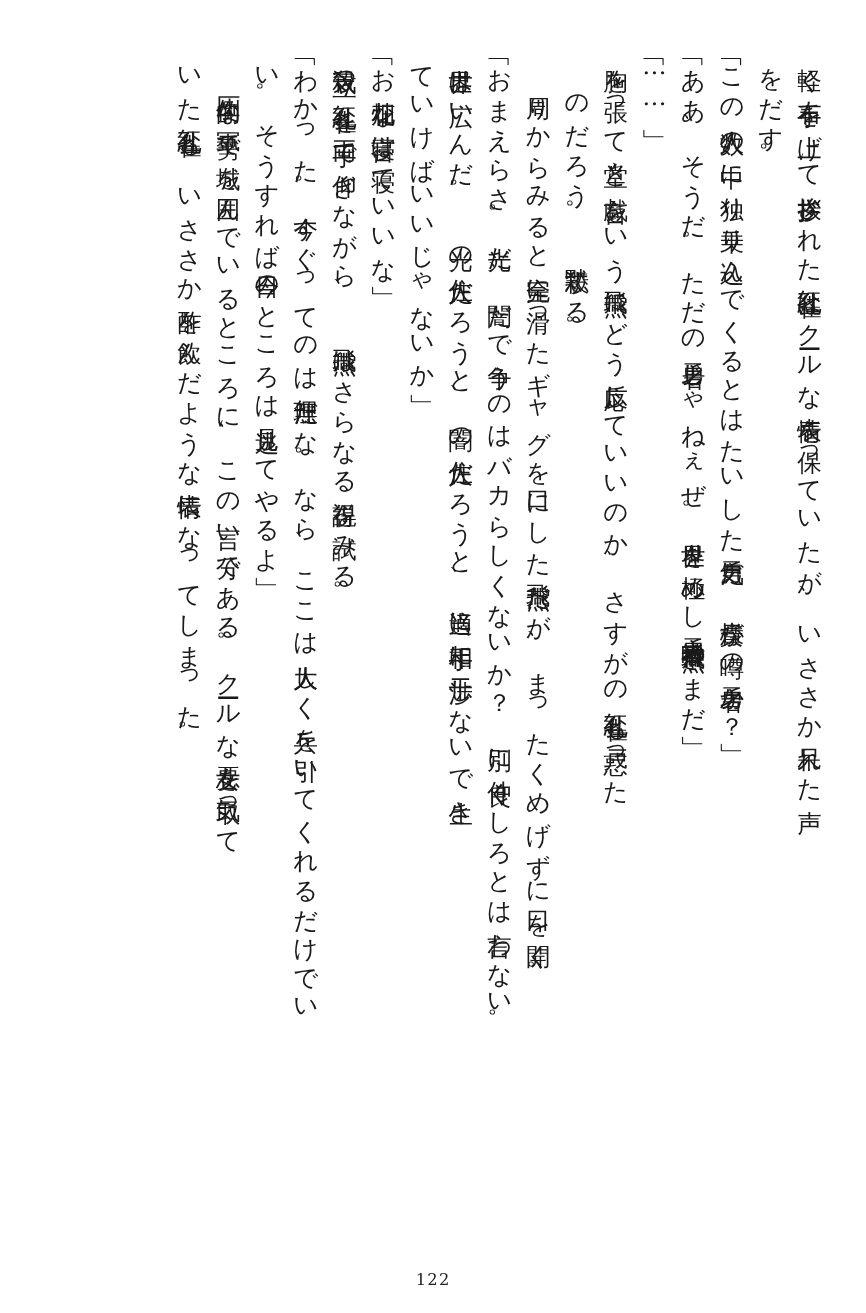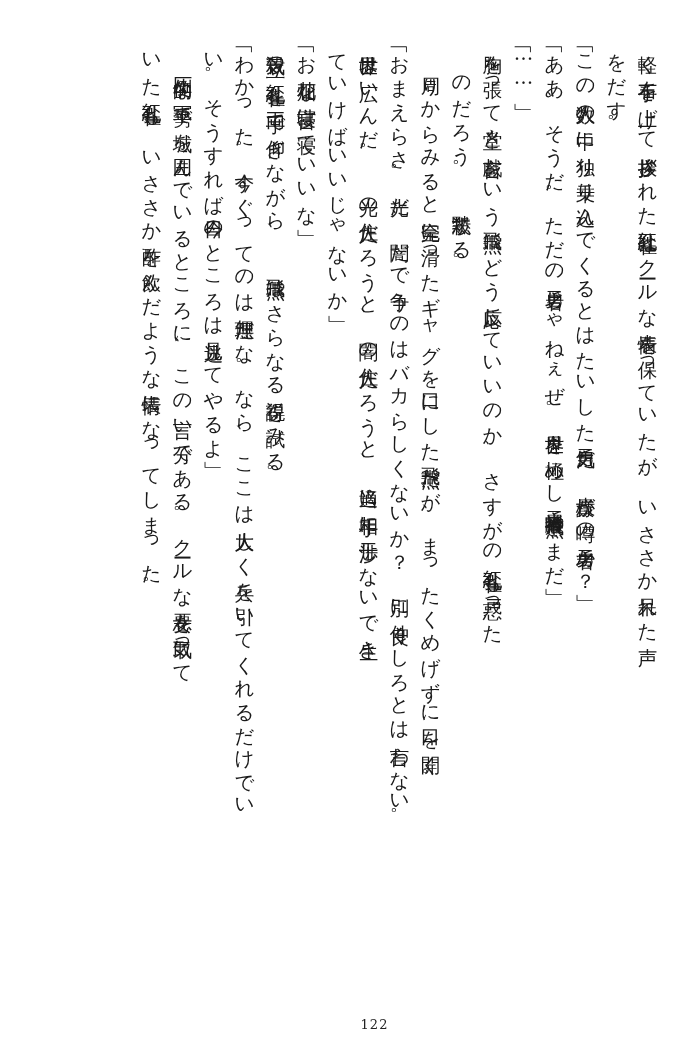--- a/index.html
+++ b/index.html
@@ -47,21 +47,20 @@
   }
   .page-number {
     position: absolute;
     bottom: 18px;
     left: 50%;
     transform: translateX(-50%);
     font-size: 13px;
     font-family: "DejaVu Serif", "Liberation Serif", serif;
     color: #222;
     letter-spacing: 1px;
-    margin-left: 28px;
   }
 </style>
 </head>
 <body>
 
 <div class="page">
   <div class="text-block">
     <div class="col">軽く右手を上げて挨拶された紅孔雀はクールな表情を保っていたが、いささか呆れた声</div>
     <div class="col">をだす。</div>
     <div class="col">「この人数の中に独り乗り込んでくるとはたいした勇気だ。貴様が噂の勇者か？」</div>

